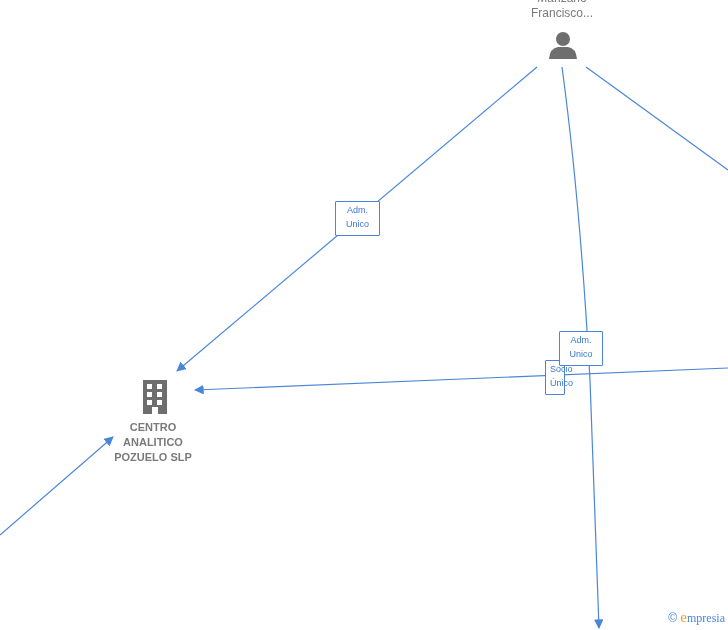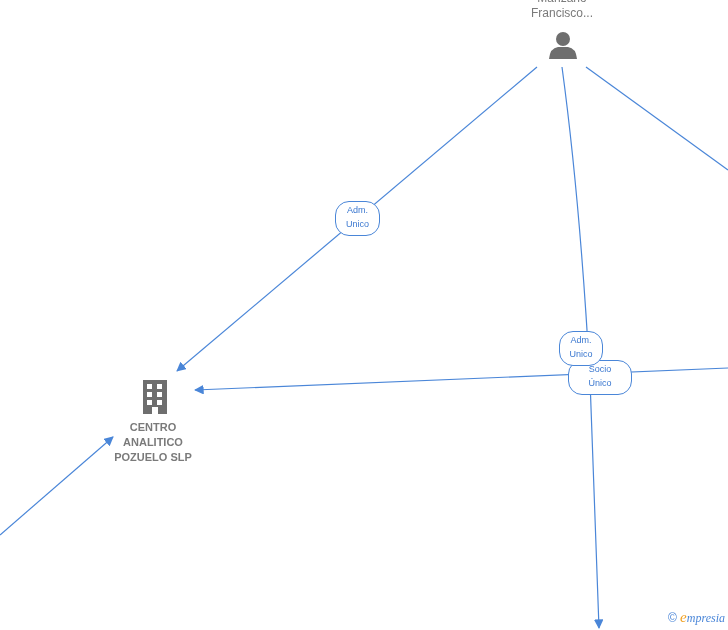--- a/index.html
+++ b/index.html
@@ -2,25 +2,25 @@
 <html><head>
   <meta charset="utf-8">
   <style>
     html, body { margin: 0; padding: 0; background: #ffffff; }
     body { width: 728px; height: 630px; position: relative; overflow: hidden;
            font-family: "Liberation Sans", sans-serif; }
     #edges { position: absolute; left: 0; top: 0; width: 728px; height: 630px; }
     .node-label { position: absolute; text-align: center; color: #7a7a7a;
                   font-size: 11px; line-height: 15px; }
     .edge-label { position: absolute; background: #fff; border: 1px solid #4a86d8;
-                  border-radius: 14px; color: #3b78d0; font-size: 9px; line-height: 14px;
+                  border-radius: 1px; color: #3b78d0; font-size: 9px; line-height: 14px;
                   text-align: center; padding: 1px 4px; box-sizing: border-box; }
     .icon { position: absolute; }
     .footer { position: absolute; right: 3px; bottom: 4px; font-size: 12px; color: #4a86d8; }
-    .footer .brand { font-family: "Liberation Serif", serif; font-style: italic; color: #4a86d8; }
+    .footer .brand { font-family: "Liberation Serif", serif; color: #4a86d8; }
     .footer .brand .e { color: #f0a020; font-size: 15px; }
   </style>
 </head>
 <body>
 
 <svg id="edges" viewBox="0 0 728 630">
   <defs>
     <marker id="arrow" viewBox="0 0 10 10" refX="9" refY="5" markerWidth="8" markerHeight="8" orient="auto-start-reverse">
       <path d="M0,0 L10,5 L0,10 z" fill="#4a86d8"></path>
     </marker>
@@ -61,21 +61,21 @@
 <div class="node-label" style="left:100px; top:420px; width:106px;font-weight:bold;">
   <div>CENTRO</div>
   <div>ANALITICO</div>
   <div>POZUELO SLP</div>
 </div>
 
 <div class="edge-label" style="left:335px; top:201px; width:45px; height:35px;">
   <div>Adm.</div>
   <div>Unico</div>
 </div>
-<div class="edge-label" style="left:545px; top:360px; width:64px; height:35px;margin-left:23px;">
+<div class="edge-label" style="left:545px; top:360px; width:20px; height:35px;">
   <div>Socio</div>
   <div>Único</div>
 </div>
 <div class="edge-label" style="left:559px; top:331px; width:44px; height:35px;">
   <div>Adm.</div>
   <div>Unico</div>
 </div>
 
 <div class="footer">
   <span>©</span>

